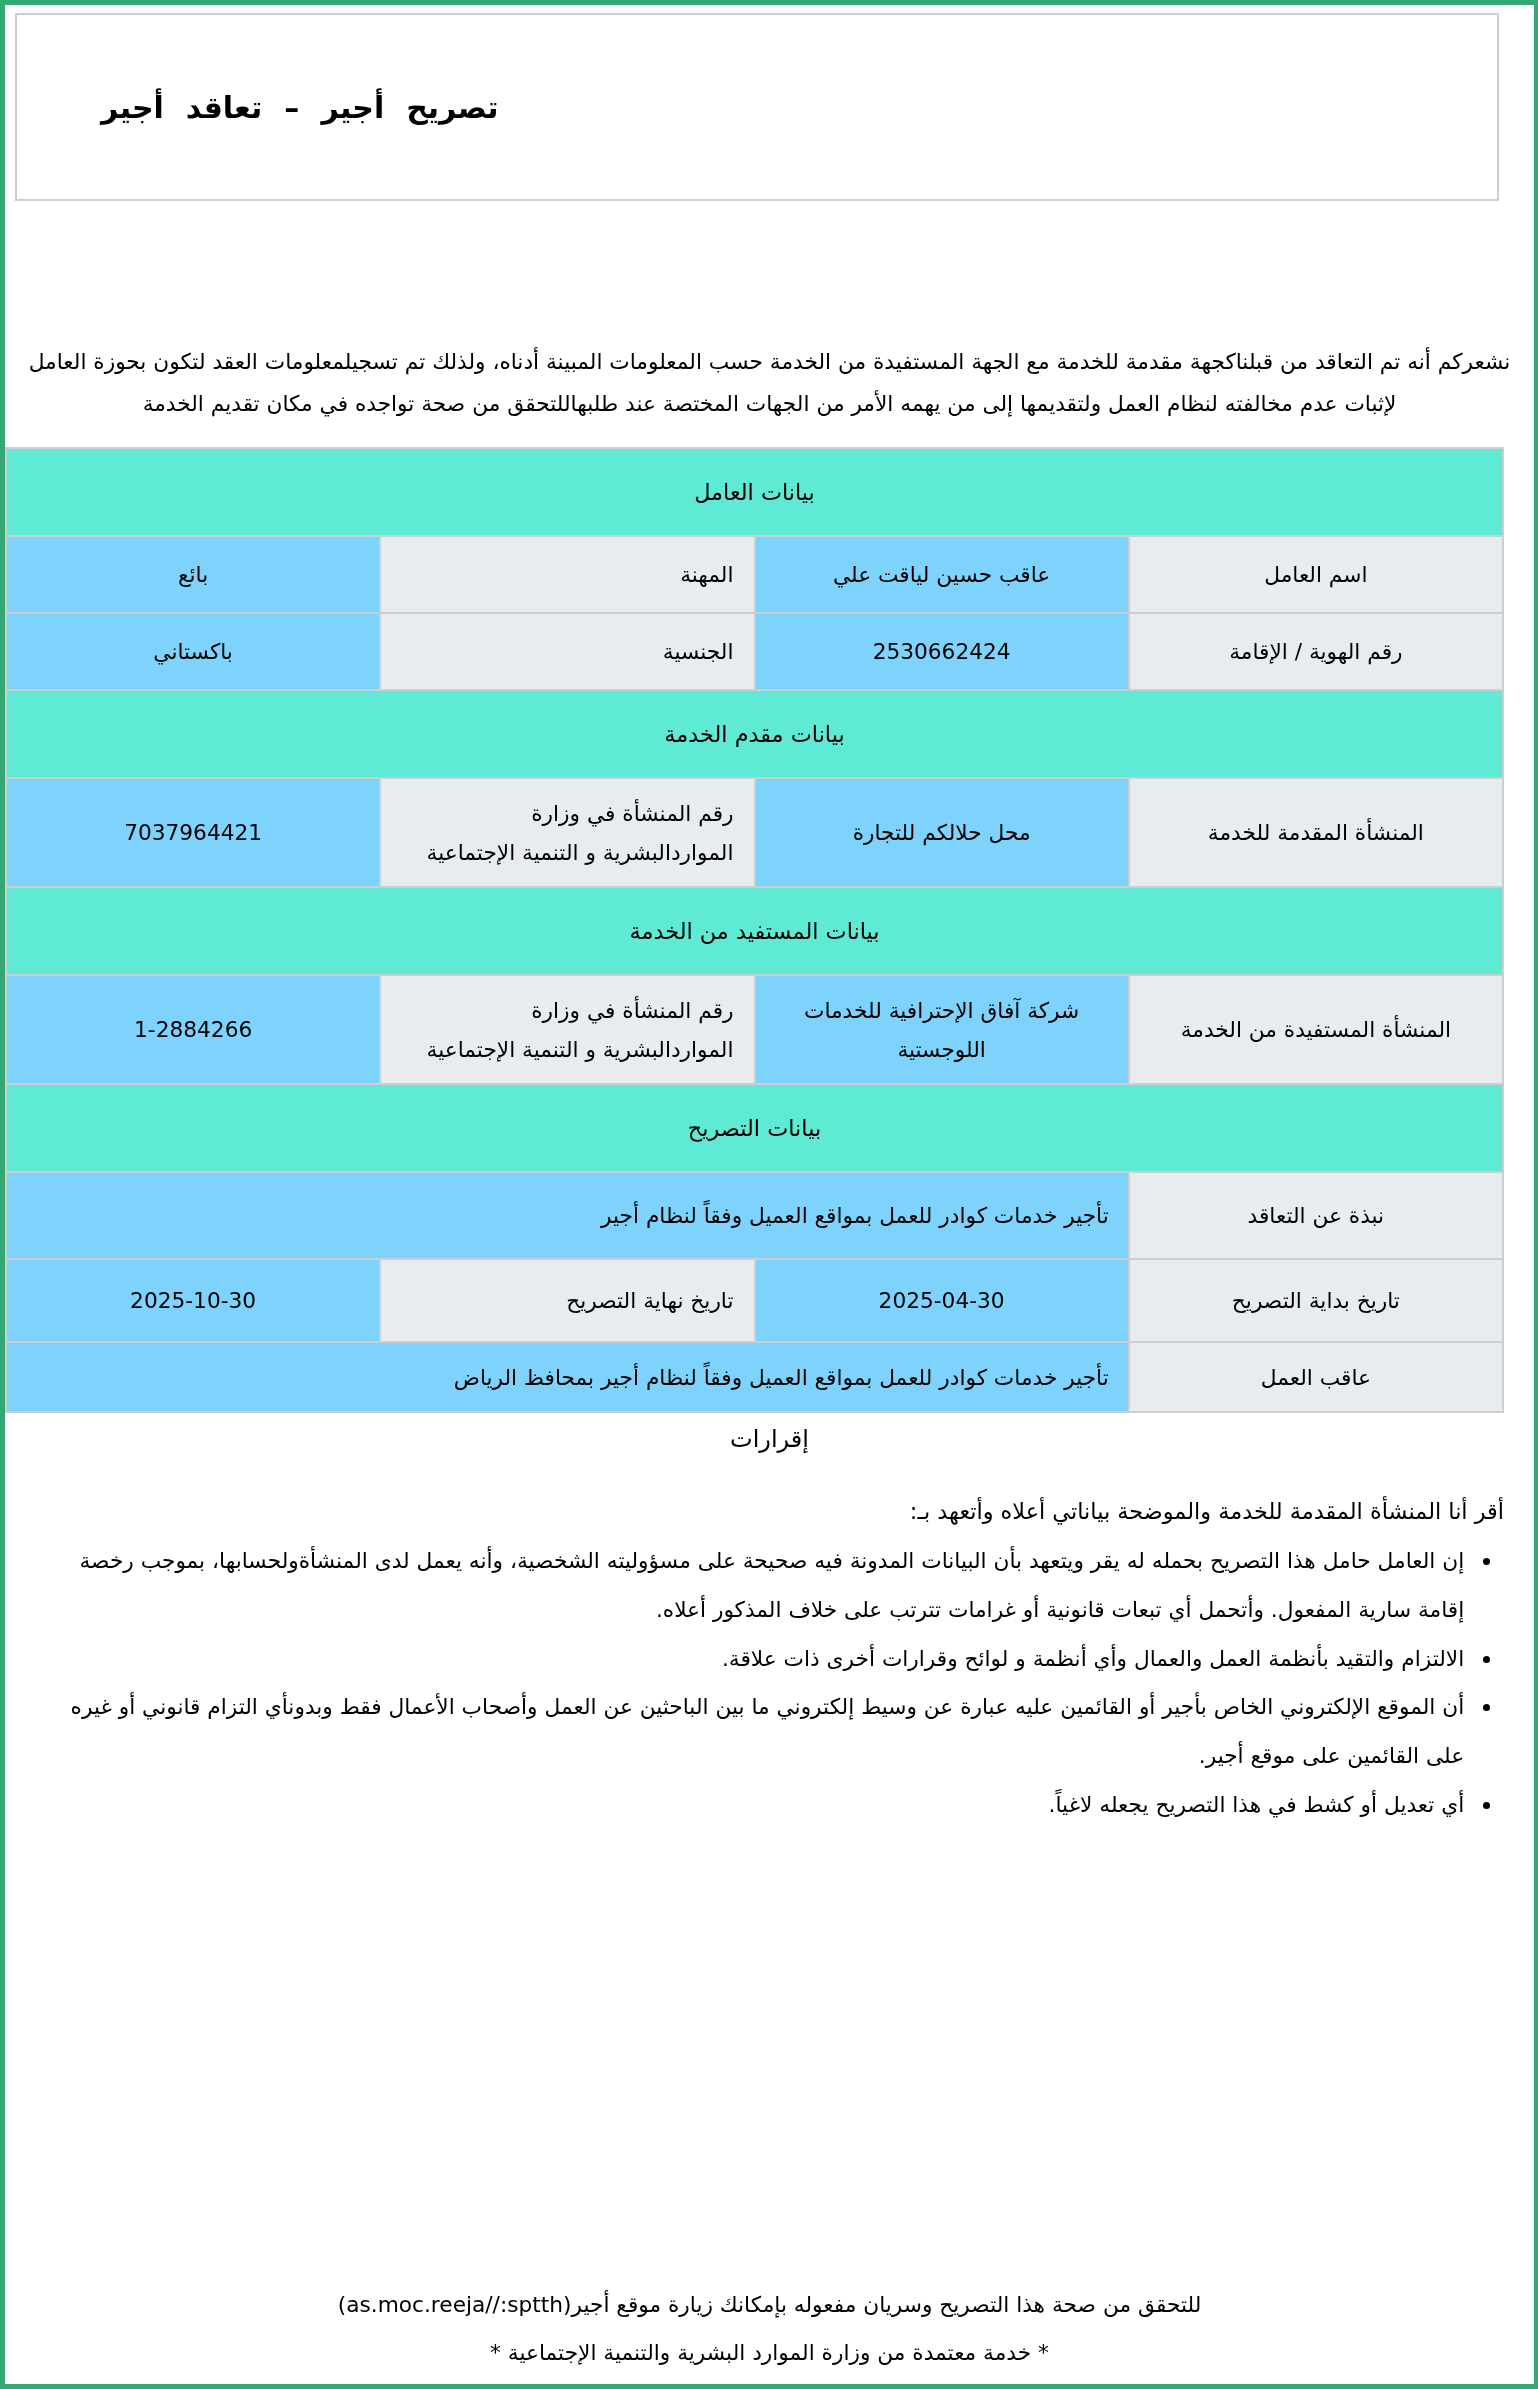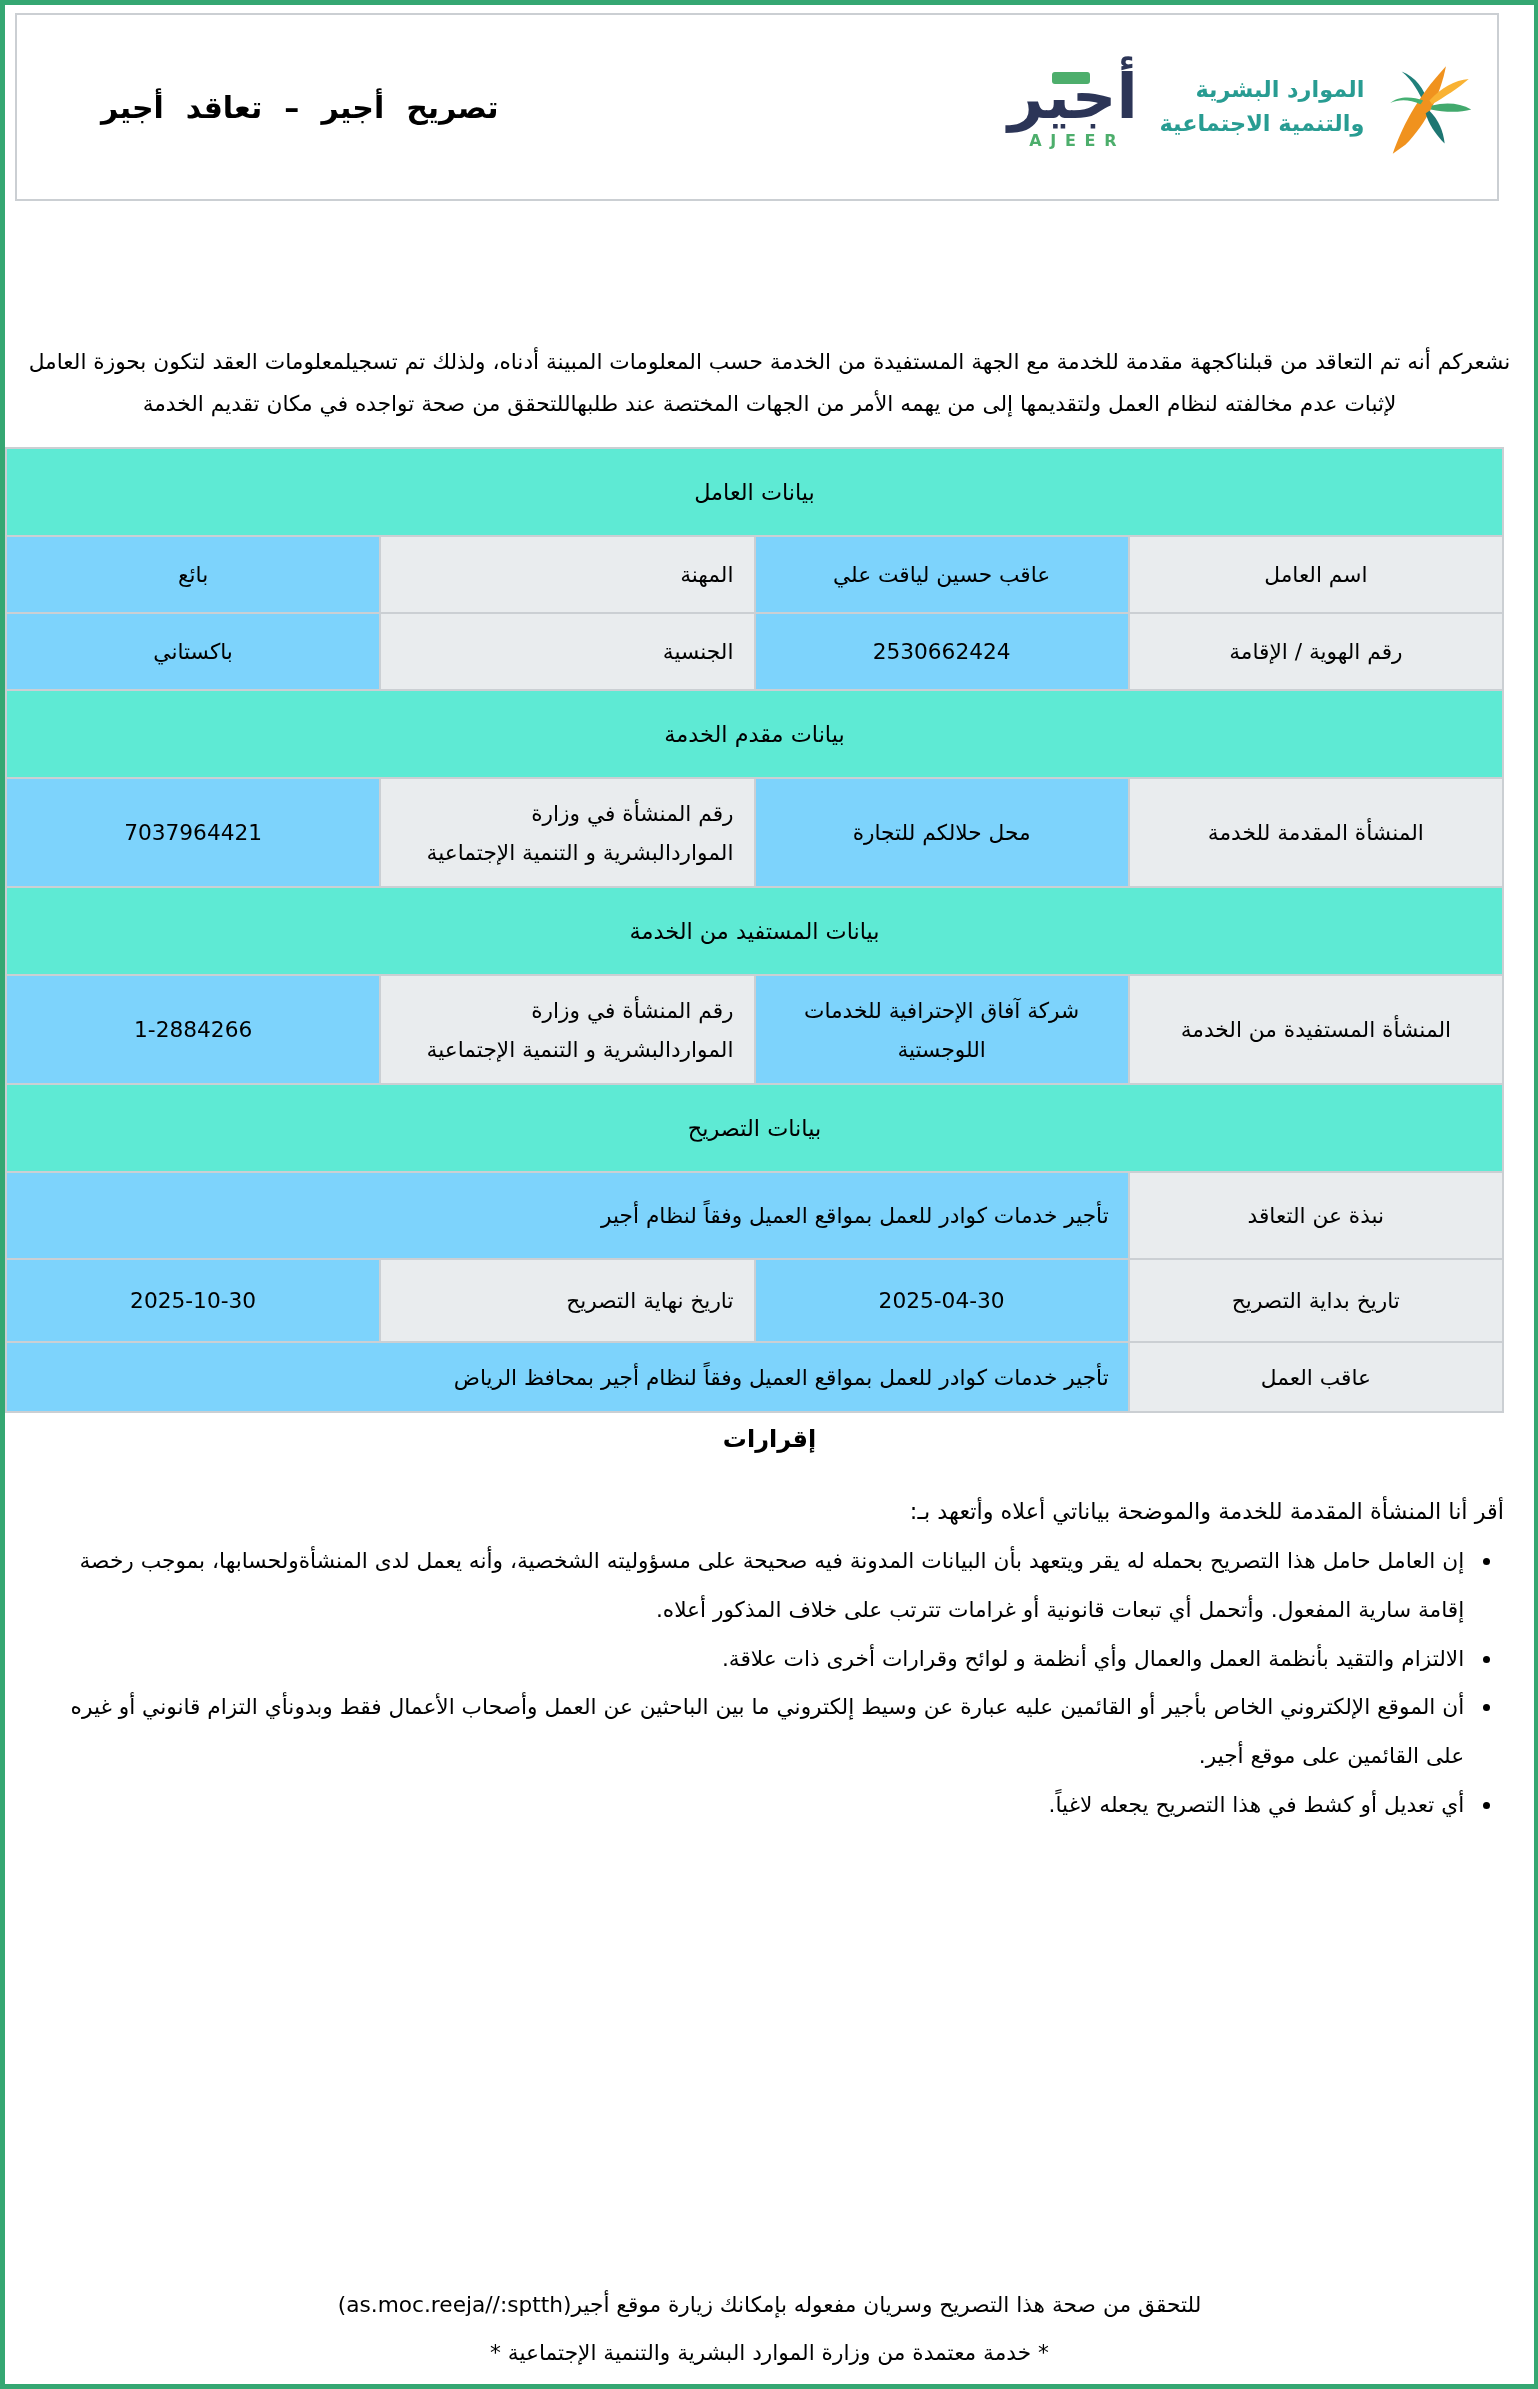--- a/index.html
+++ b/index.html
@@ -59,58 +59,37 @@
   td.val { background: #7dd3fc; text-align: center; padding: 0 10px; line-height: 1.8; margin-left: 16px; }
   td.val.wide { text-align: right; padding: 0 19px; }
   tr.h106 td { height: 77px; }
   tr.h150 td { height: 109px; }
   tr.h120 td { height: 87px; }
   tr.h110 td { height: 83px; }
   tr.h96  td { height: 70px; }
   .ltrnum { direction: ltr; unicode-bidi: embed; }
 
   
-  .decl-title { text-align: center; font-size: 24px; margin-top: 11.6px; font-weight: bold; }
+  .decl-title { text-align: center; font-size: 24px; margin-top: 11.6px; font-weight: normal; }
   .decl-intro { direction: rtl; text-align: right; margin: 45px 30px 0 30px; font-size: 22.4px; }
   .decl-list { direction: rtl; text-align: right; margin: 13px 32px 0 46px; padding-right: 32px; font-size: 21.7px; line-height: 2.25; }
   .decl-list li { padding-right: 5.8px; }
 
   
   .footer { position: absolute; left: 0; right: 0; bottom: 5.8px; text-align: center; direction: rtl; font-size: 21.7px; line-height: 2.25; }
   .ltr-override { direction: ltr; unicode-bidi: bidi-override; display: inline-block; }
 </style>
 </head>
 <body>
 
 <div class="page">
 
   <div class="header">
     <div class="main-box">
       <div class="doc-title">تصريح أجير – تعاقد أجير</div>
-      <div class="logo-group">
-        <div class="ajeer-logo">
-          <div class="ajeer-ar">
-            <span>أجير</span>
-            <span class="ajeer-accent"></span>
-          </div>
-          <div class="ajeer-en">AJEER</div>
-        </div>
-        <div class="ministry-text">
-          <div>الموارد البشرية</div>
-          <div>والتنمية الاجتماعية</div>
-        </div>
-        <svg class="ministry-star" width="92" height="95" viewBox="0 0 140 150" xmlns="http://www.w3.org/2000/svg">
-          <path d="M60,72 C48,50 40,32 22,18 C44,26 58,46 64,68 Z" fill="#20807B"></path>
-          <path d="M8,148 C22,108 44,62 92,10 C84,52 62,100 28,134 Z" fill="#F0921E"></path>
-          <path d="M66,64 C84,44 106,32 128,30 C112,44 90,58 70,70 Z" fill="#F9B233"></path>
-          <path d="M70,72 C92,66 114,68 132,78 C112,84 88,82 68,78 Z" fill="#42A96D"></path>
-          <path d="M66,80 C80,94 88,112 90,132 C76,118 64,100 60,84 Z" fill="#1E7672"></path>
-          <path d="M52,70 C34,62 18,62 4,68 C18,56 40,58 56,64 Z" fill="#45B073"></path>
-        </svg>
-      </div>
     </div>
   </div>
 
   <p class="intro">نشعركم أنه تم التعاقد من قبلناكجهة مقدمة للخدمة مع الجهة المستفيدة من الخدمة حسب المعلومات المبينة أدناه، ولذلك تم تسجيلمعلومات العقد لتكون بحوزة العامل لإثبات عدم مخالفته لنظام العمل ولتقديمها إلى من يهمه الأمر من الجهات المختصة عند طلبهاللتحقق من صحة تواجده في مكان تقديم الخدمة</p>
 
   <table class="data">
     <colgroup>
         <col>
         <col>
         <col>

